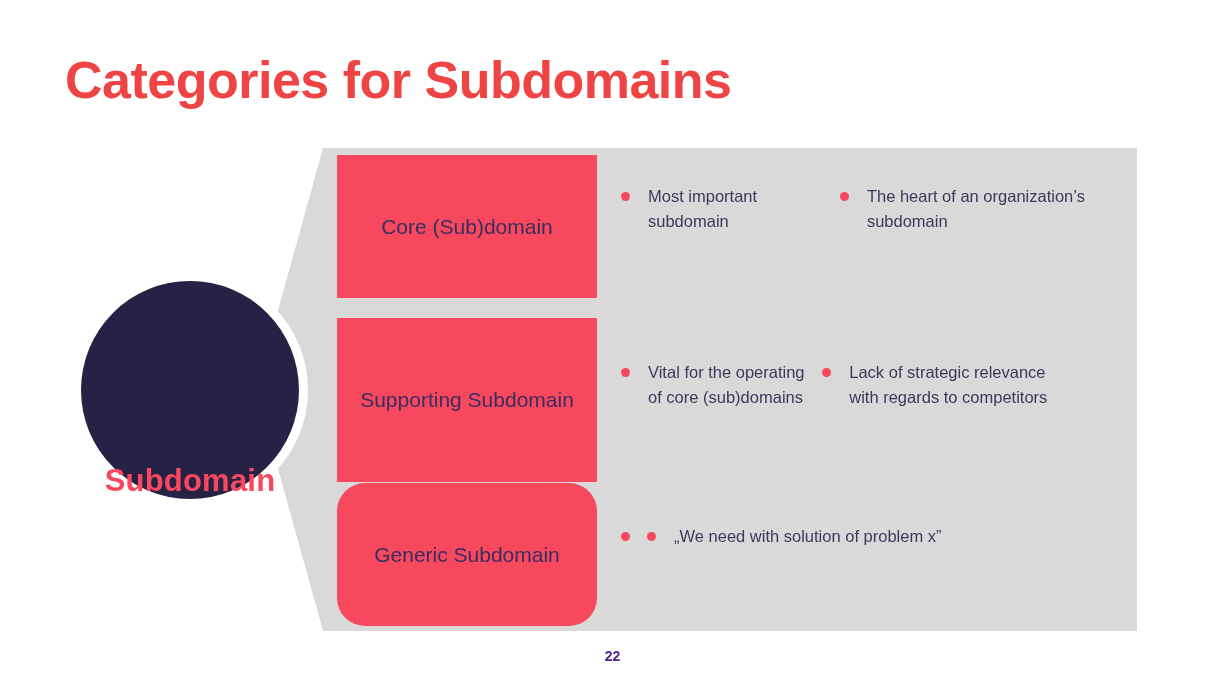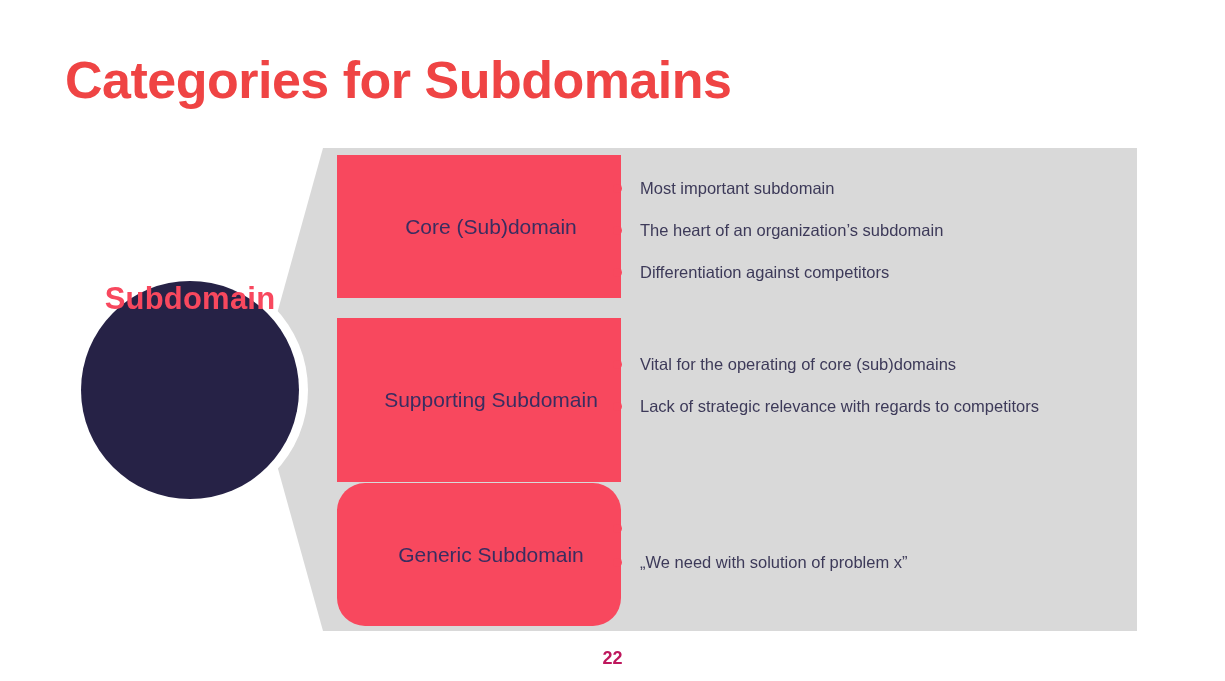--- a/index.html
+++ b/index.html
@@ -21,46 +21,46 @@
     -webkit-clip-path:polygon(67px 0,100% 0,100% 100%,67px 100%,0 50%);
     clip-path:polygon(67px 0,100% 0,100% 100%,67px 100%,0 50%);
   }
   .halo{
     position:absolute;left:72px;top:272px;width:236px;height:236px;
     border-radius:50%;background:#ffffff;
   }
   .circle{
     position:absolute;left:81px;top:281px;width:218px;height:218px;
     border-radius:50%;background:#262246;
-    display:flex;align-items:flex-start;justify-content:center;
+    display:flex;align-items:flex-end;justify-content:center;
   }
   .circle span{
     color:#f8485e;font-size:31px;font-weight:bold;letter-spacing:0.2px;
   }
   .cat-box{
     position:absolute;left:337px;width:260px;
     background:#f8485e;
     display:flex;align-items:center;justify-content:center;
-    color:#3a2d60;font-size:21px;text-align:center;padding-left:24px;
+    color:#3a2d60;font-size:21px;text-align:center;
   }
   .box-0{top:155px;height:143px;}
   .box-1{top:318px;height:164px;}
   .box-2{top:483px;height:143px;border-radius:28px;}
   .bullets{
-    position:absolute;left:613px;margin:0;padding:0;list-style:none;
-    display:flex;flex-direction:column;gap:17px;
+    position:absolute;left:613px;margin:8px;padding:0;list-style:none;
+    display:flex;gap:17px;
   }
   .bullets-0{top:176px;width:520px;}
   .bullets-1{top:352px;width:430px;}
   .bullets-2{top:516px;width:520px;}
   .bullet-item{display:flex;gap:18px;color:#3d3a59;font-size:16.5px;line-height:25px;}
   .dot{flex:none;width:9px;height:9px;border-radius:50%;background:#f8485e;margin-top:8px;}
   .page-number{
     position:absolute;left:0;top:648px;width:100%;
-    text-align:center;font-size:18px;font-weight:bold;color:#be185d;
+    text-align:center;font-size:14px;font-weight:bold;color:#4c1d95;
   }
 </style>
 </head>
 <body>
 
 <div class="slide">
 
   <h1 class="title">Categories for Subdomains</h1>
 
   <div class="gray-panel"></div>
@@ -82,24 +82,20 @@
 
   <ul class="bullets bullets-0">
     <li class="bullet-item">
       <span class="dot"></span>
       <span>Most important subdomain</span>
     </li>
     <li class="bullet-item">
       <span class="dot"></span>
       <span>The heart of an organization’s subdomain</span>
     </li>
-    <li class="bullet-item">
-      <span class="dot"></span>
-      <span>Differentiation against competitors</span>
-    </li>
   </ul>
 
   <ul class="bullets bullets-1">
     <li class="bullet-item">
       <span class="dot"></span>
       <span>Vital for the operating of core (sub)domains</span>
     </li>
     <li class="bullet-item">
       <span class="dot"></span>
       <span>Lack of strategic relevance with regards to competitors</span>

